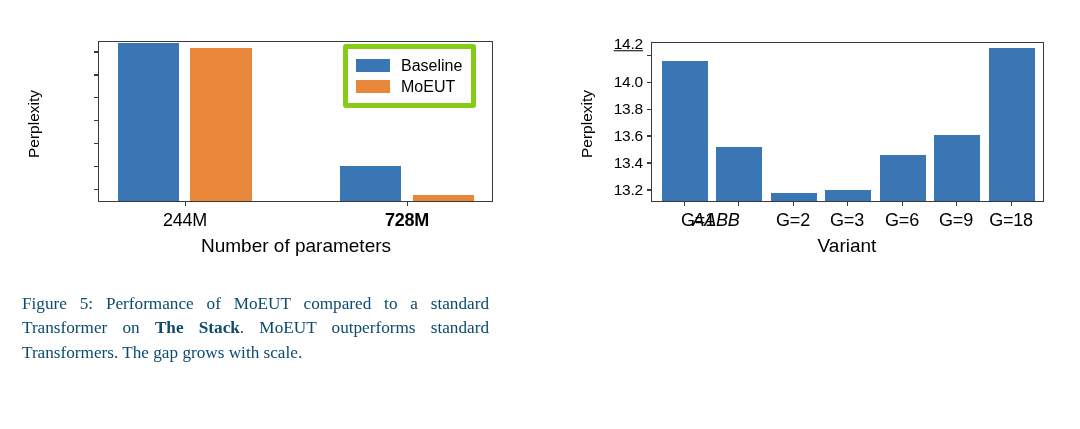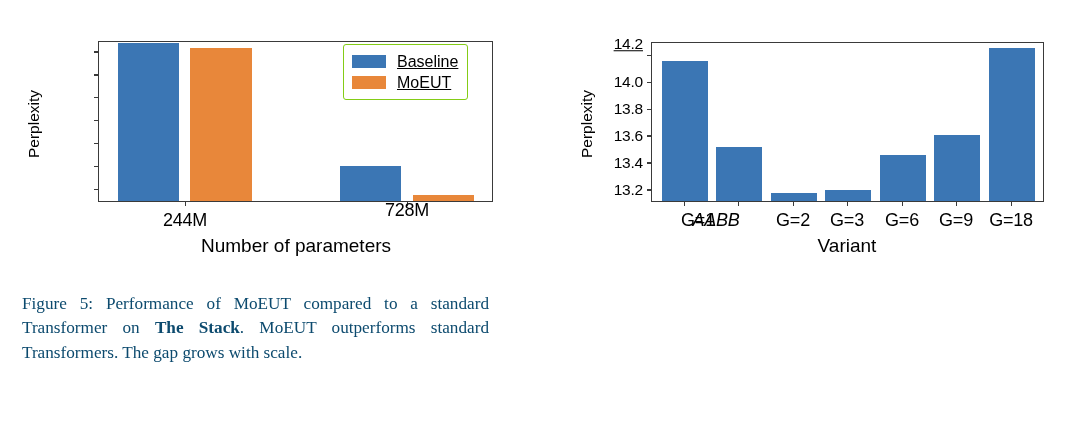--- a/index.html
+++ b/index.html
@@ -106,26 +106,25 @@
     line-height: 1;
     white-space: nowrap;
     transform-origin: 0 0;
   }
 
   
   .legend {
     position: absolute;
     box-sizing: border-box;
     background: #ffffff;
-    border: 1px solid #84cc16;
+    border: 5px solid #84cc16;
     border-radius: 3px;
     padding: 6px 9px 6px 8px;
     left: 244px;
     top: 2px;
-    text-decoration: underline;
   }
   .legend-row {
     display: flex;
     align-items: center;
     height: 21px;
   }
   .legend-swatch {
     width: 34px;
     height: 13px;
     margin-right: 11px;
@@ -185,21 +184,21 @@
             <span class="legend-swatch" style="background:#e8873a;"></span>
             <span class="legend-text">MoEUT</span>
           </div>
         </div>
       </div>
 
       <div class="tickmark tick-x" style="left:185px; top:202px;"></div>
       <div class="tickmark tick-x" style="left:407px; top:202px;"></div>
 
       <div class="xtick" style="left:185px; top:211px;">244M</div>
-      <div class="xtick" style="left:407px; top:201px;">728M</div>
+      <div class="xtick" style="left:407px; top:211px;font-weight:bold;">728M</div>
 
       <div class="xlabel" style="left:296px; top:236px;">Number of parameters</div>
     </div>
 
     <div class="caption cap-left">
       <span>Figure 5:</span><span> Performance of MoEUT compared to a standard Transformer on </span><b>The Stack</b><span>. MoEUT outperforms standard Transformers.  The gap grows with scale.</span>
     </div>
   </div>
 
   <div class="figure fig-right">

